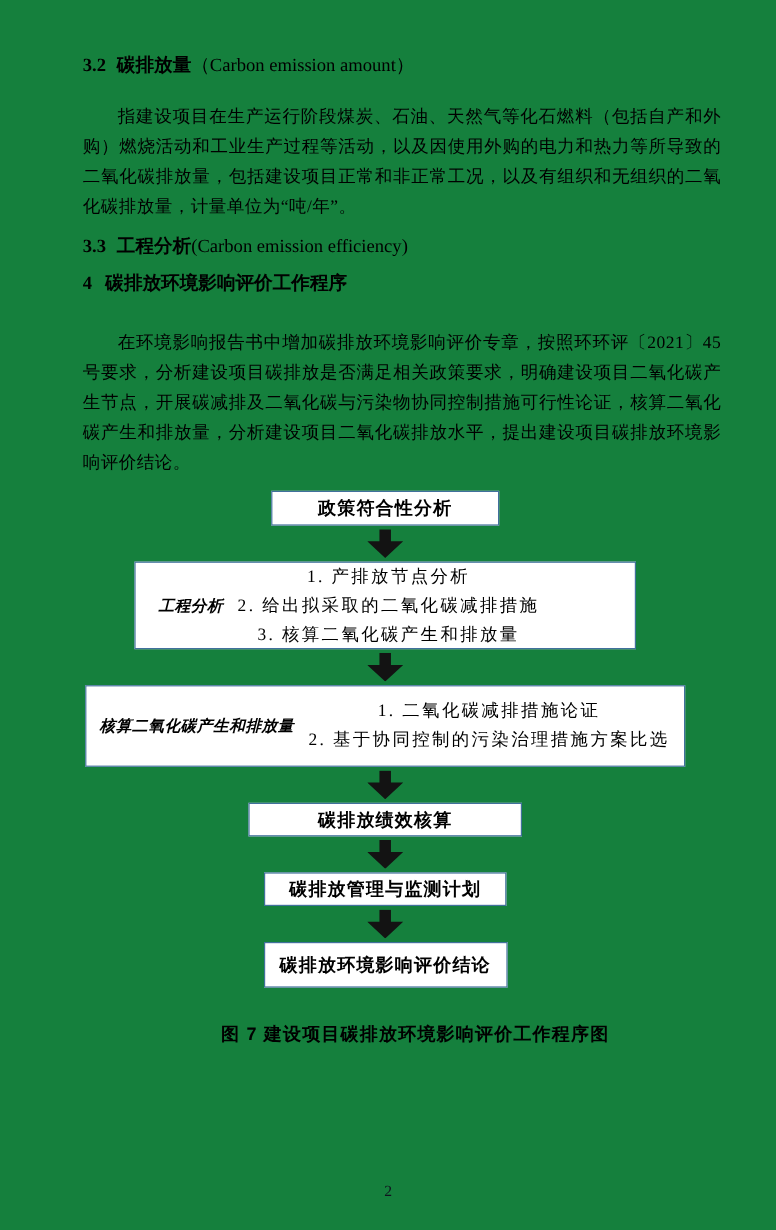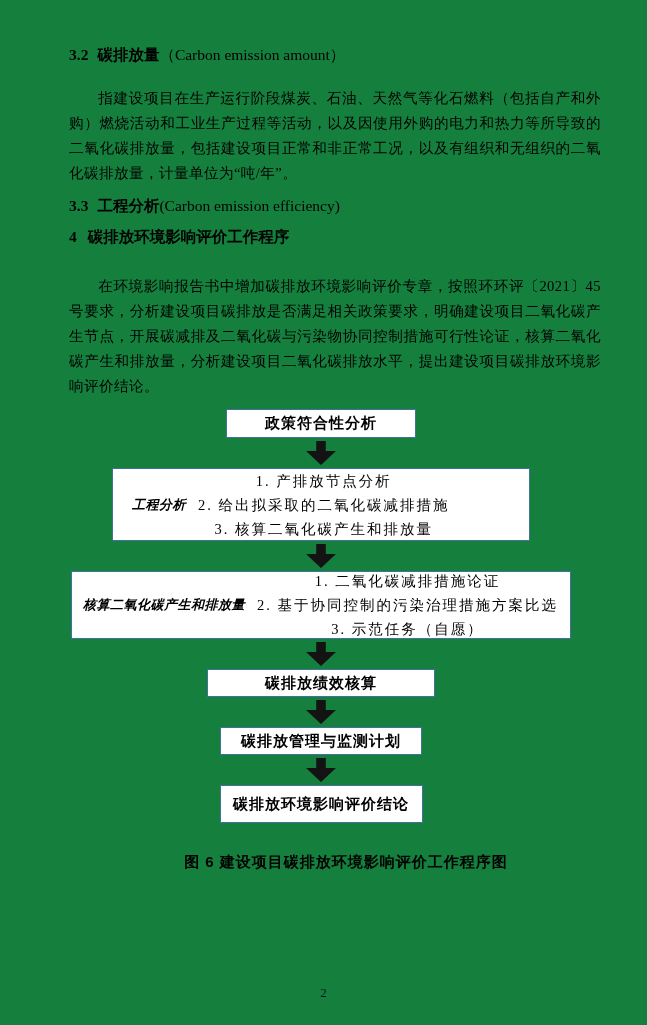--- a/index.html
+++ b/index.html
@@ -155,35 +155,34 @@
       </div>
     </div>
 
     <div class="arrow"></div>
 
     <div class="hbox b-meas">
       <div class="hlabel">核算二氧化碳产生和排放量</div>
       <div class="hlist">
         <div class="litem">1. 二氧化碳减排措施论证</div>
         <div class="litem">2. 基于协同控制的污染治理措施方案比选</div>
-        <div class="litem">3. 示范任务（自愿）</div>
       </div>
     </div>
 
     <div class="arrow"></div>
 
     <div class="fbox b-perf">碳排放绩效核算</div>
 
     <div class="arrow"></div>
 
     <div class="fbox b-mgmt">碳排放管理与监测计划</div>
 
     <div class="arrow"></div>
 
     <div class="fbox b-conclusion">碳排放环境影响评价结论</div>
 
   </div>
 
-  <div class="caption">图 6 建设项目碳排放环境影响评价工作程序图</div>
+  <div class="caption">图 7 建设项目碳排放环境影响评价工作程序图</div>
 
   <div class="pagenum">2</div>
 
 </div>
 
 </body></html>

